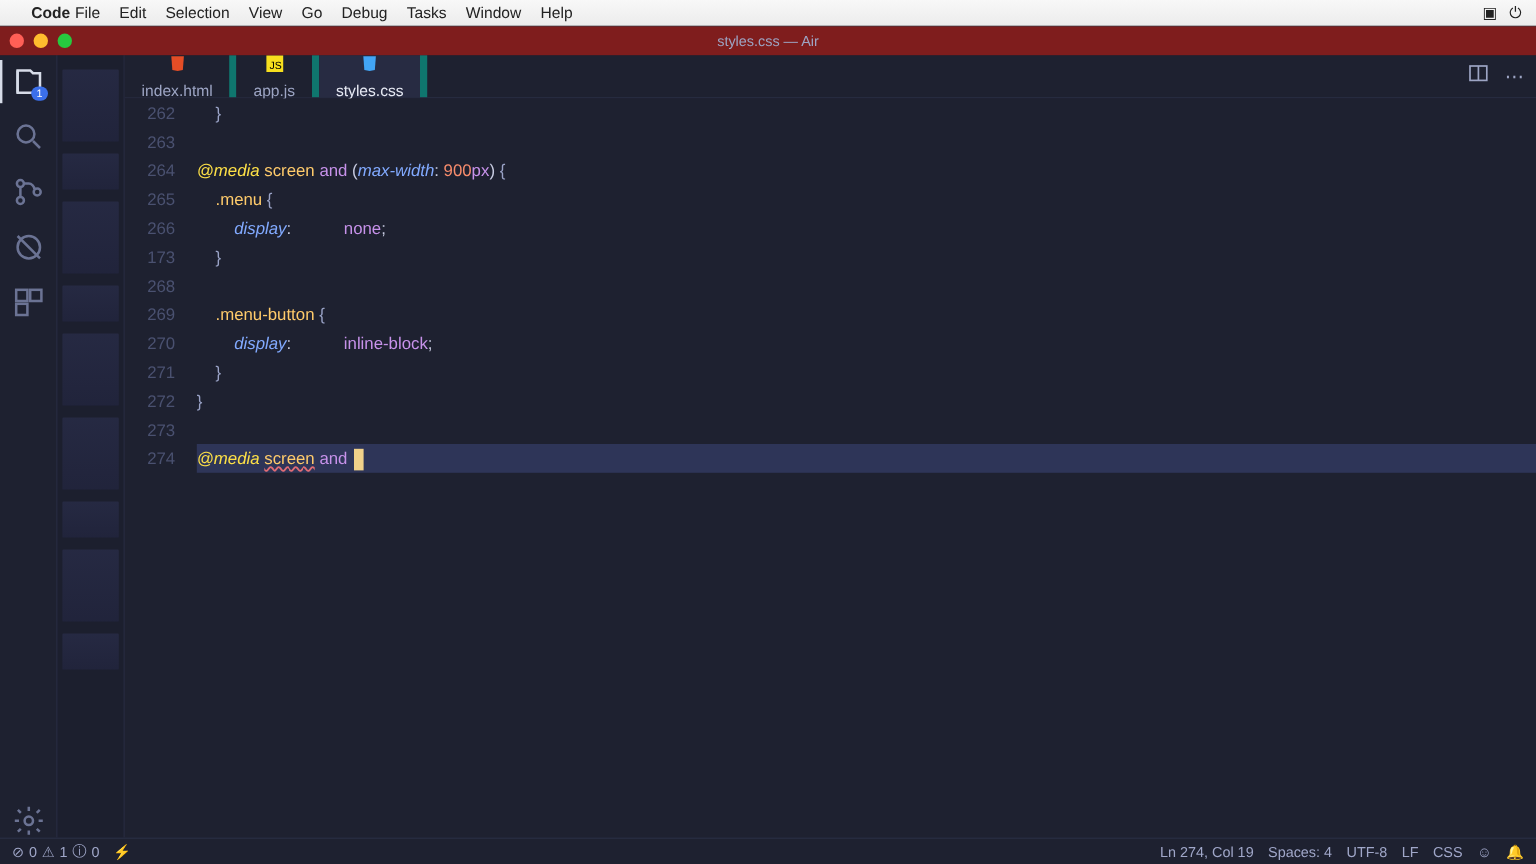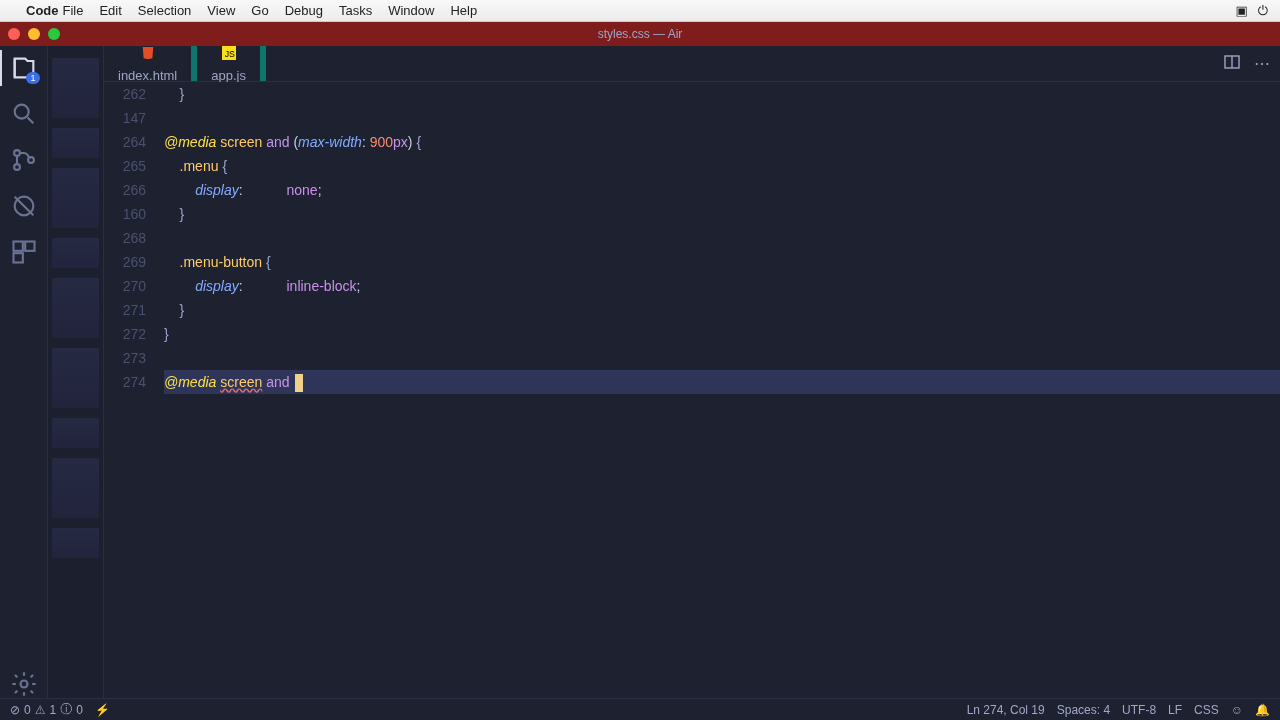--- a/index.html
+++ b/index.html
@@ -168,38 +168,47 @@
         </div>
         <div class="tab">
           <span class="ficon">
               <svg viewBox="0 0 16 16">
                 <rect width="16" height="16" fill="#f7df1e"></rect>
                 <text x="3" y="13" font-size="10" font-family="monospace" fill="#000">JS</text>
               </svg>
             </span>
           <span>app.js</span>
         </div>
+        <div class="tab active">
+          <span class="ficon">
+              <svg viewBox="0 0 16 16">
+                <path fill="#42a5f5" d="M2 1h12l-1 13-5 1-5-1z"></path>
+              </svg>
+            </span>
+          <span>styles.css</span>
+          <span class="dirty"></span>
+        </div>
         <div class="rest"></div>
         <div class="actions">
           <span><svg width="16" height="16" viewBox="0 0 16 16" fill="none" stroke="currentColor" stroke-width="1.4">
                 <rect x="1" y="2" width="14" height="12"></rect>
                 <path d="M8 2v12"></path>
               </svg></span>
           <span>⋯</span>
         </div>
       </div>
 
       <div class="editor">
         <div class="gutter" id="gutter">
             <div class="line">262</div>
-            <div class="line">147</div>
+            <div class="line">263</div>
             <div class="line">264</div>
             <div class="line">265</div>
             <div class="line">266</div>
-            <div class="line">160</div>
+            <div class="line">173</div>
             <div class="line">268</div>
             <div class="line">269</div>
             <div class="line">270</div>
             <div class="line">271</div>
             <div class="line">272</div>
             <div class="line">273</div>
             <div class="line">274</div>
           </div>
         <div class="code" id="code"><div class="line"><span class="tk-brace">    }</span></div><div class="line"></div><div class="line"><span class="tk-at">@media</span><span> </span><span class="tk-screen">screen</span><span> </span><span class="tk-kw">and</span><span> (</span><span class="tk-prop">max-width</span><span>: </span><span class="tk-num">900</span><span class="tk-unit">px</span><span>) </span><span class="tk-brace">{</span></div><div class="line"><span>    </span><span class="tk-sel">.menu</span><span> </span><span class="tk-brace">{</span></div><div class="line"><span>        </span><span class="tk-prop">display</span><span>: </span><span class="tk-val">none</span><span>;</span></div><div class="line"><span>    </span><span class="tk-brace">}</span></div><div class="line"></div><div class="line"><span>    </span><span class="tk-sel">.menu-button</span><span> </span><span class="tk-brace">{</span></div><div class="line"><span>        </span><span class="tk-prop">display</span><span>: </span><span class="tk-val">inline-block</span><span>;</span></div><div class="line"><span>    </span><span class="tk-brace">}</span></div><div class="line"><span class="tk-brace">}</span></div><div class="line"></div><div class="line hl"><span class="tk-at">@media</span><span> </span><span class="tk-screen underline-err">screen</span><span> </span><span class="tk-kw">and</span><span> </span><span class="cursor"></span></div></div>
       </div>

